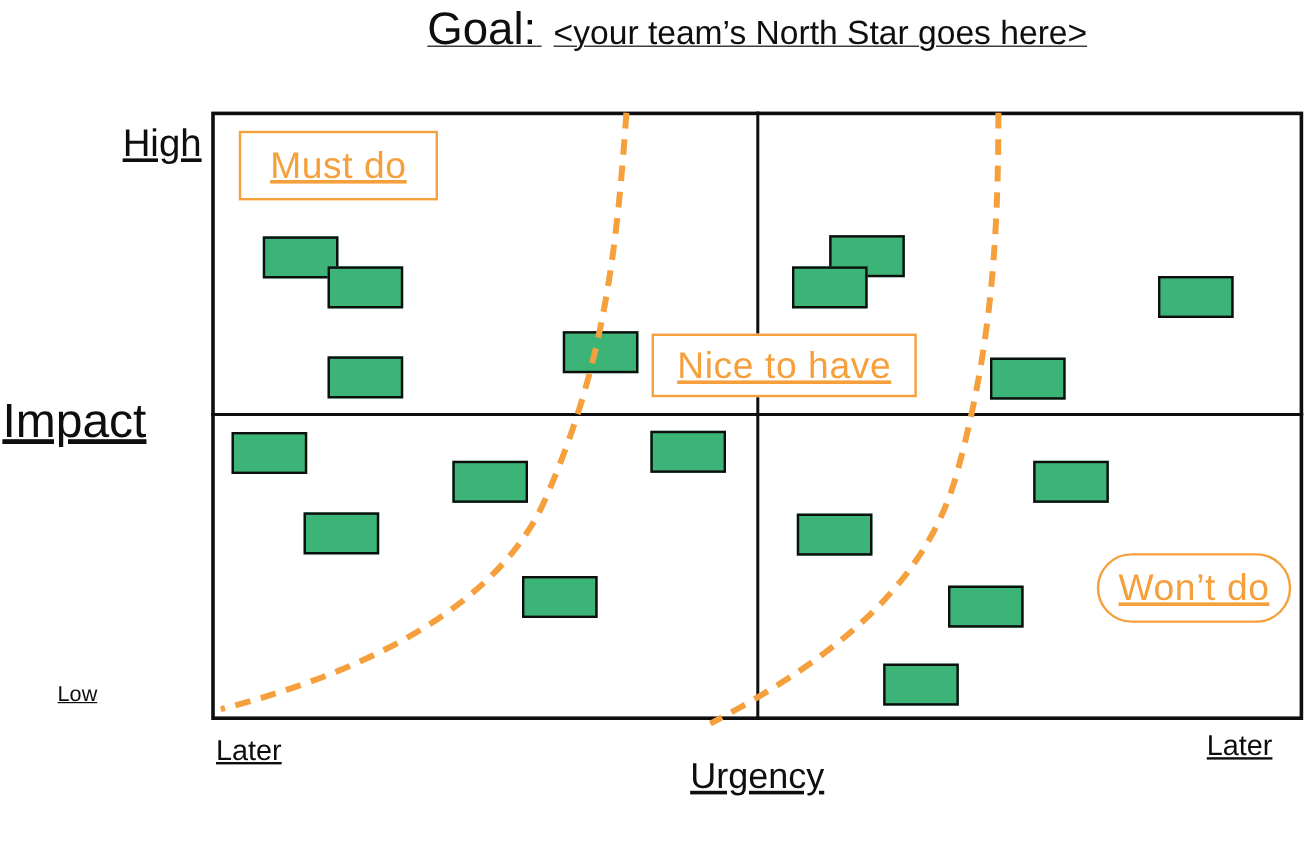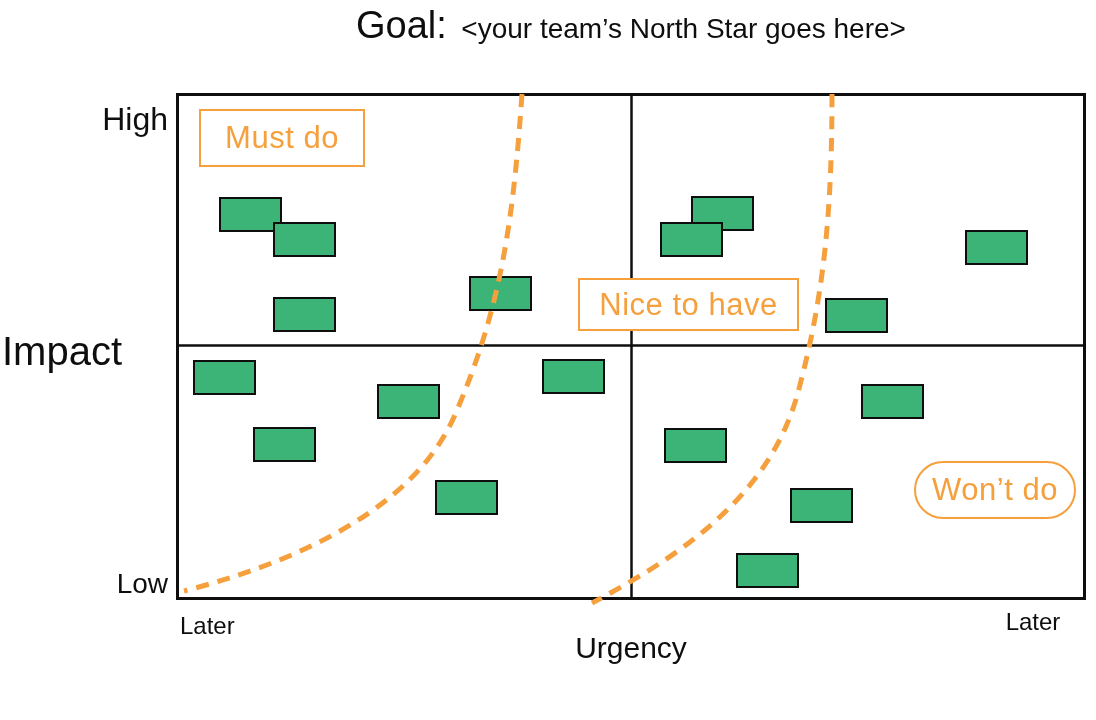--- a/index.html
+++ b/index.html
@@ -8,21 +8,21 @@
     background: #ffffff;
     font-family: "Liberation Sans", "DejaVu Sans", sans-serif;
     color: var(--ink, #0e0e0e);
     overflow: hidden;
   }
   #board { position: relative; width: 1096px; height: 720px; }
 
   
   #notes-layer { position: absolute; inset: 0; z-index: 1; }
   #grid-svg    { position: absolute; inset: 0; z-index: 2; pointer-events: none; }
-  .label-layer { z-index: 3; }
+  .label-layer { z-index: 3; text-decoration: underline; }
 
   
   .note {
     position: absolute;
     width: 63px; height: 35px;
     box-sizing: border-box;
     background: var(--green, #3CB377);
     border: 2.5px solid #0e0e0e;
   }
 
@@ -32,30 +32,30 @@
     box-sizing: border-box;
     background: #ffffff;
     border: 2.5px solid var(--orange, #F5A03C);
     color: var(--orange, #F5A03C);
     font-size: 31px;
     letter-spacing: 0.5px;
     display: flex; align-items: center; justify-content: center;
     white-space: nowrap;
   }
   #label-must-do      { left: 199px; top: 109px; width: 166px; height: 58px; }
-  #label-nice-to-have { left: 543px; top: 278px; width: 221px; height: 53px; margin-left: 35px; }
+  #label-nice-to-have { left: 543px; top: 278px; width: 221px; height: 53px; }
   #label-wont-do      { left: 914px; top: 461px; width: 162px; height: 58px; border-radius: 29px; }
 
   
   .txt { position: absolute; white-space: nowrap; }
   #title        { left: 166px; top: 2px; width: 930px; text-align: center; line-height: 46px; }
   #title .goal  { font-size: 38px; }
   #title .ph    { font-size: 28px; margin-left: 10px; }
   #y-high       { left: 60px;  top: 101px; width: 108px; text-align: right; font-size: 32px; }
-  #y-low        { left: 60px;  top: 568px; width: 108px; text-align: right; font-size: 28px; }
+  #y-low        { left: 48px;  top: 568px; width: 108px; font-size: 18px; }
   #y-axis-label { left: 2px;   top: 329px; font-size: 40px; }
   #x-sooner     { left: 180px; top: 612px; font-size: 24px; }
   #x-later      { left: 983px; top: 608px; width: 100px; text-align: center; font-size: 24px; }
   #x-axis-label { left: 166px; top: 631px; width: 930px; text-align: center; font-size: 30px; }
 
   
   .gridline { stroke: #0e0e0e; fill: none; }
   .curve {
     stroke: var(--orange, #F5A03C);
     stroke-width: 5;

